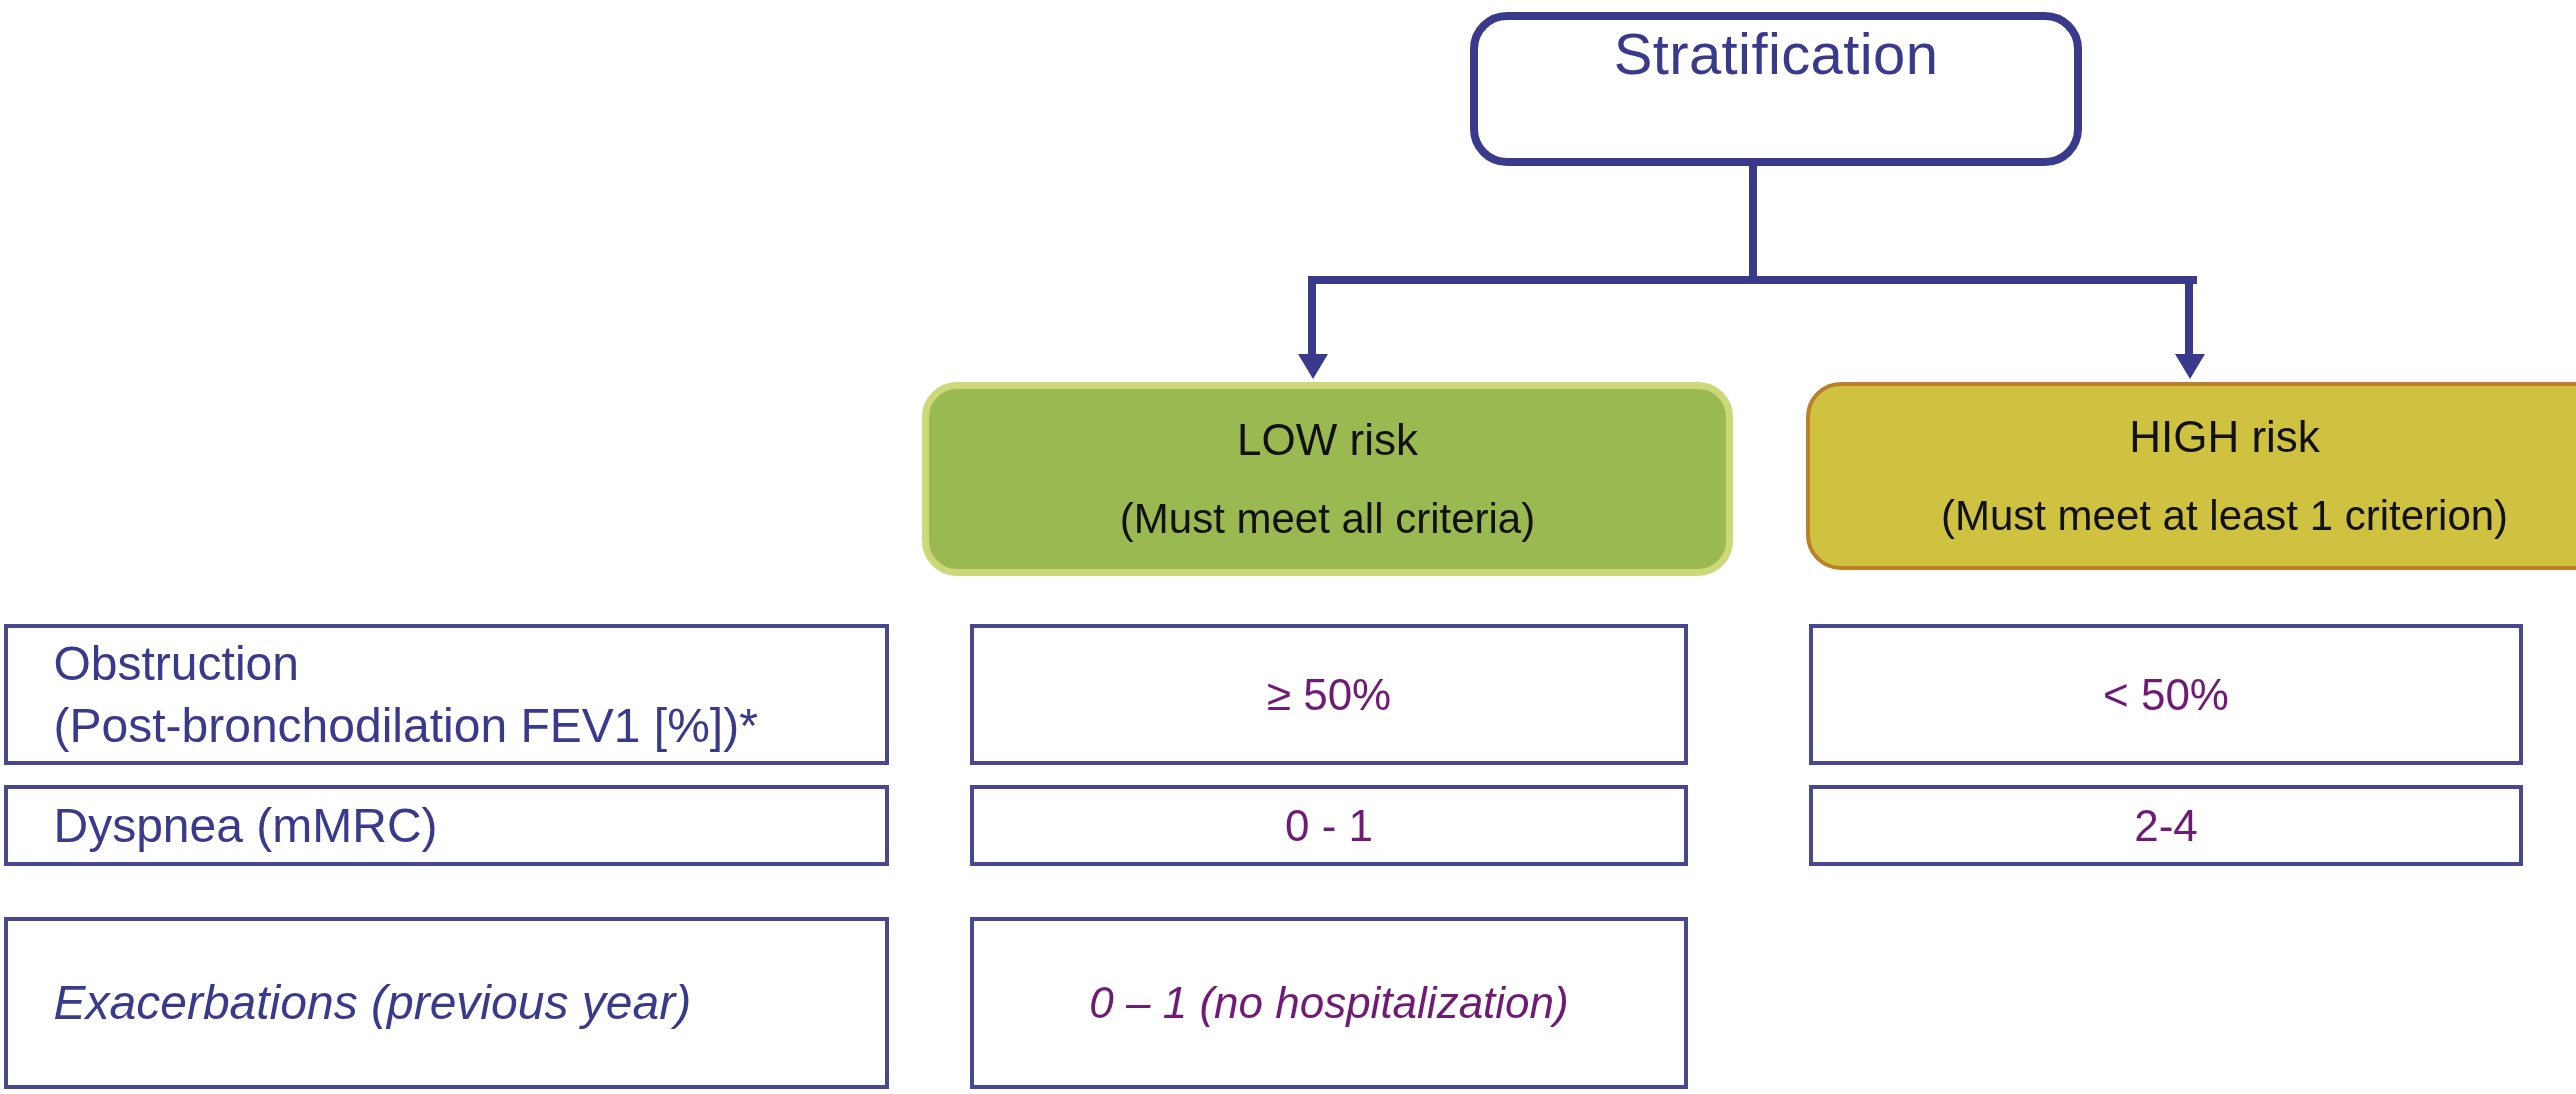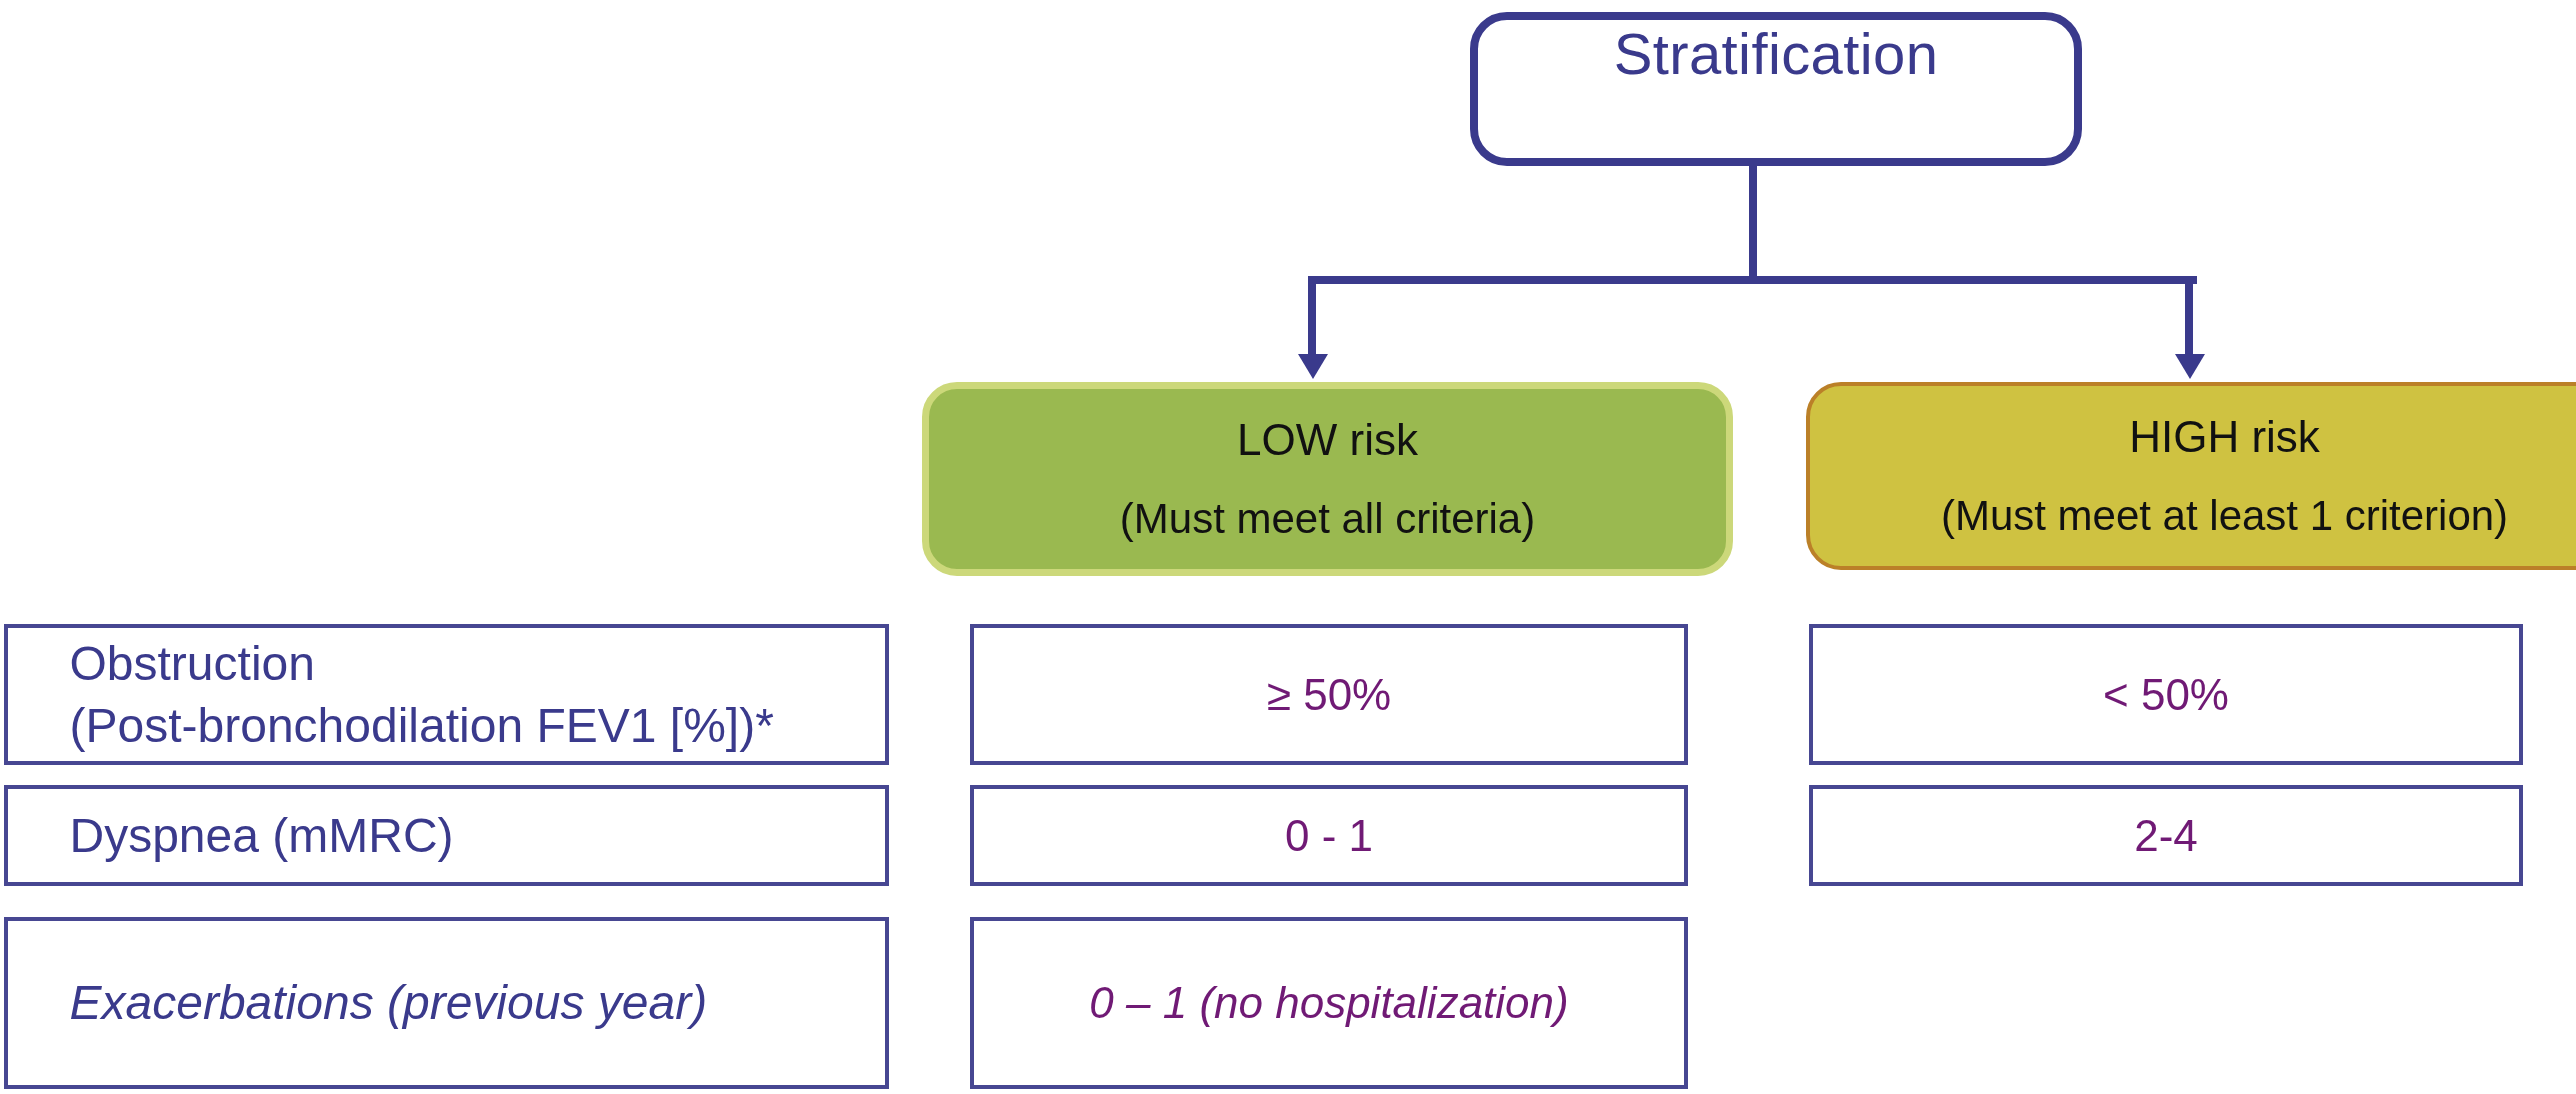--- a/index.html
+++ b/index.html
@@ -71,26 +71,26 @@
   }
 
   
   .cell {
     position: absolute;
     background: #ffffff;
     border: 4.4px solid #474792;
     box-sizing: border-box;
     display: flex; align-items: center;
   }
-  .cell.label-cell { left: 3.5px; width: 885px; padding-left: 62px; }
+  .cell.label-cell { left: 3.5px; width: 885px; padding-left: 46px; }
   .cell.low-cell   { left: 970px; width: 718px; justify-content: center; }
   .cell.high-cell  { left: 1809px; width: 714px; justify-content: center; }
 
   .row-1 { top: 624px;  height: 141px; }
-  .row-2 { top: 785px;  height: 101px; }
+  .row-2 { top: 785px;  height: 81px; }
   .row-3 { top: 917px; height: 172px; font-style: italic; }
 
   .label-text {
     color: #3a3a8c;
     font-size: 48px;
     line-height: 62px;
   }
   .value-text {
     color: #701a75;
     font-size: 44px;

